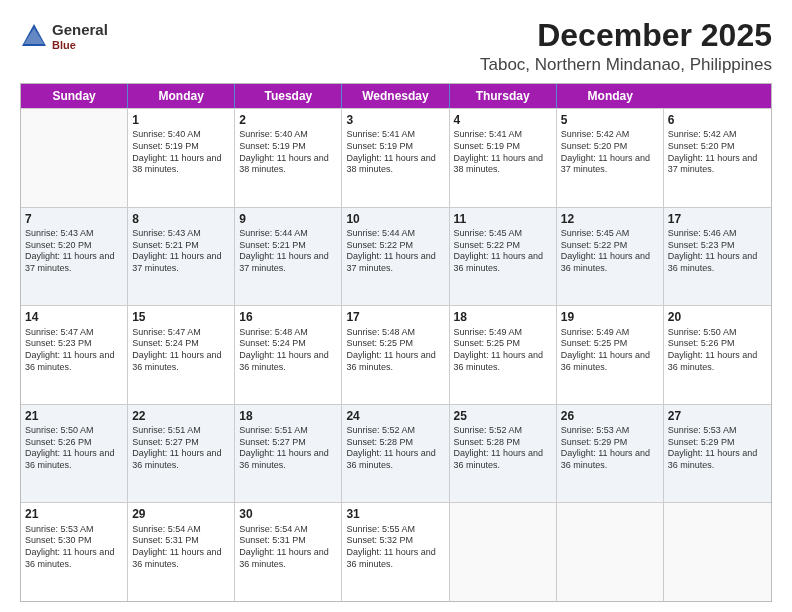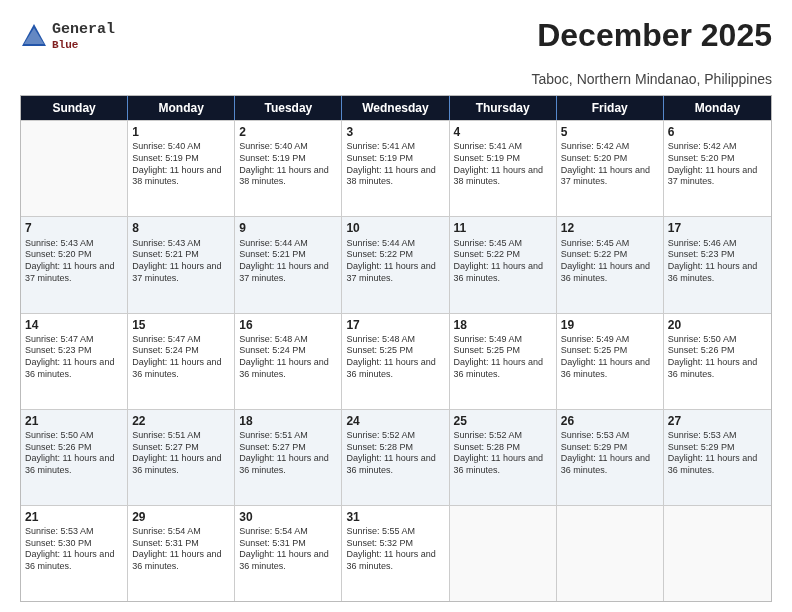--- a/index.html
+++ b/index.html
@@ -20,21 +20,20 @@
     .header {
       display: flex;
       justify-content: space-between;
       align-items: flex-start;
       margin-bottom: 8px;
     }
     .logo {
       display: flex;
       align-items: center;
       margin-top: 4px;
-      font-family: Liberation Mono, monospace;
     }
     .logo-text {
       display: flex;
       flex-direction: column;
       line-height: 1.1;
     }
     .logo-general {
       font-size: 15px;
       font-weight: bold;
       color: #333;
@@ -53,34 +52,34 @@
       text-align: right;
     }
     .month-year {
       font-size: 32px;
       font-weight: bold;
       color: #222;
       line-height: 1.1;
       text-align: right;
     }
     .location {
-      font-size: 14px;
+      font-size: 17px;
       color: #444;
-      margin-top: 18px;
+      margin-top: 2px;
     }
     .calendar {
       flex: 1;
       display: flex;
       flex-direction: column;
       border: 1px solid #bbb;
     }
     .cal-header-row {
       display: grid;
       grid-template-columns: repeat(7, 1fr);
-      background: #0f172a;
+      background: #a21caf;
     }
     .cal-header-cell {
       color: #fff;
       font-size: 12px;
       font-weight: bold;
       text-align: center;
       padding: 5px 2px;
       border-right: 1px solid #5588cc;
     }
     .cal-header-cell:last-child { border-right: none; }
@@ -141,21 +140,20 @@
     </div>
   </div>
 
   <div class="calendar">
     <div class="cal-header-row" id="cal-header">
         <div class="cal-header-cell">Sunday</div>
         <div class="cal-header-cell">Monday</div>
         <div class="cal-header-cell">Tuesday</div>
         <div class="cal-header-cell">Wednesday</div>
         <div class="cal-header-cell">Thursday</div>
-        <div class="cal-header-cell">Friday</div>
         <div class="cal-header-cell">Monday</div>
       </div>
     <div class="cal-body" id="cal-body">
         <div class="cal-week">
           <div class="cal-cell empty"></div>
           <div class="cal-cell">
             <span class="day-number">1</span>
             <div class="cell-info" style="white-space: pre-line;">Sunrise: 5:40 AM
 Sunset: 5:19 PM
 Daylight: 11 hours and 38 minutes.</div>

